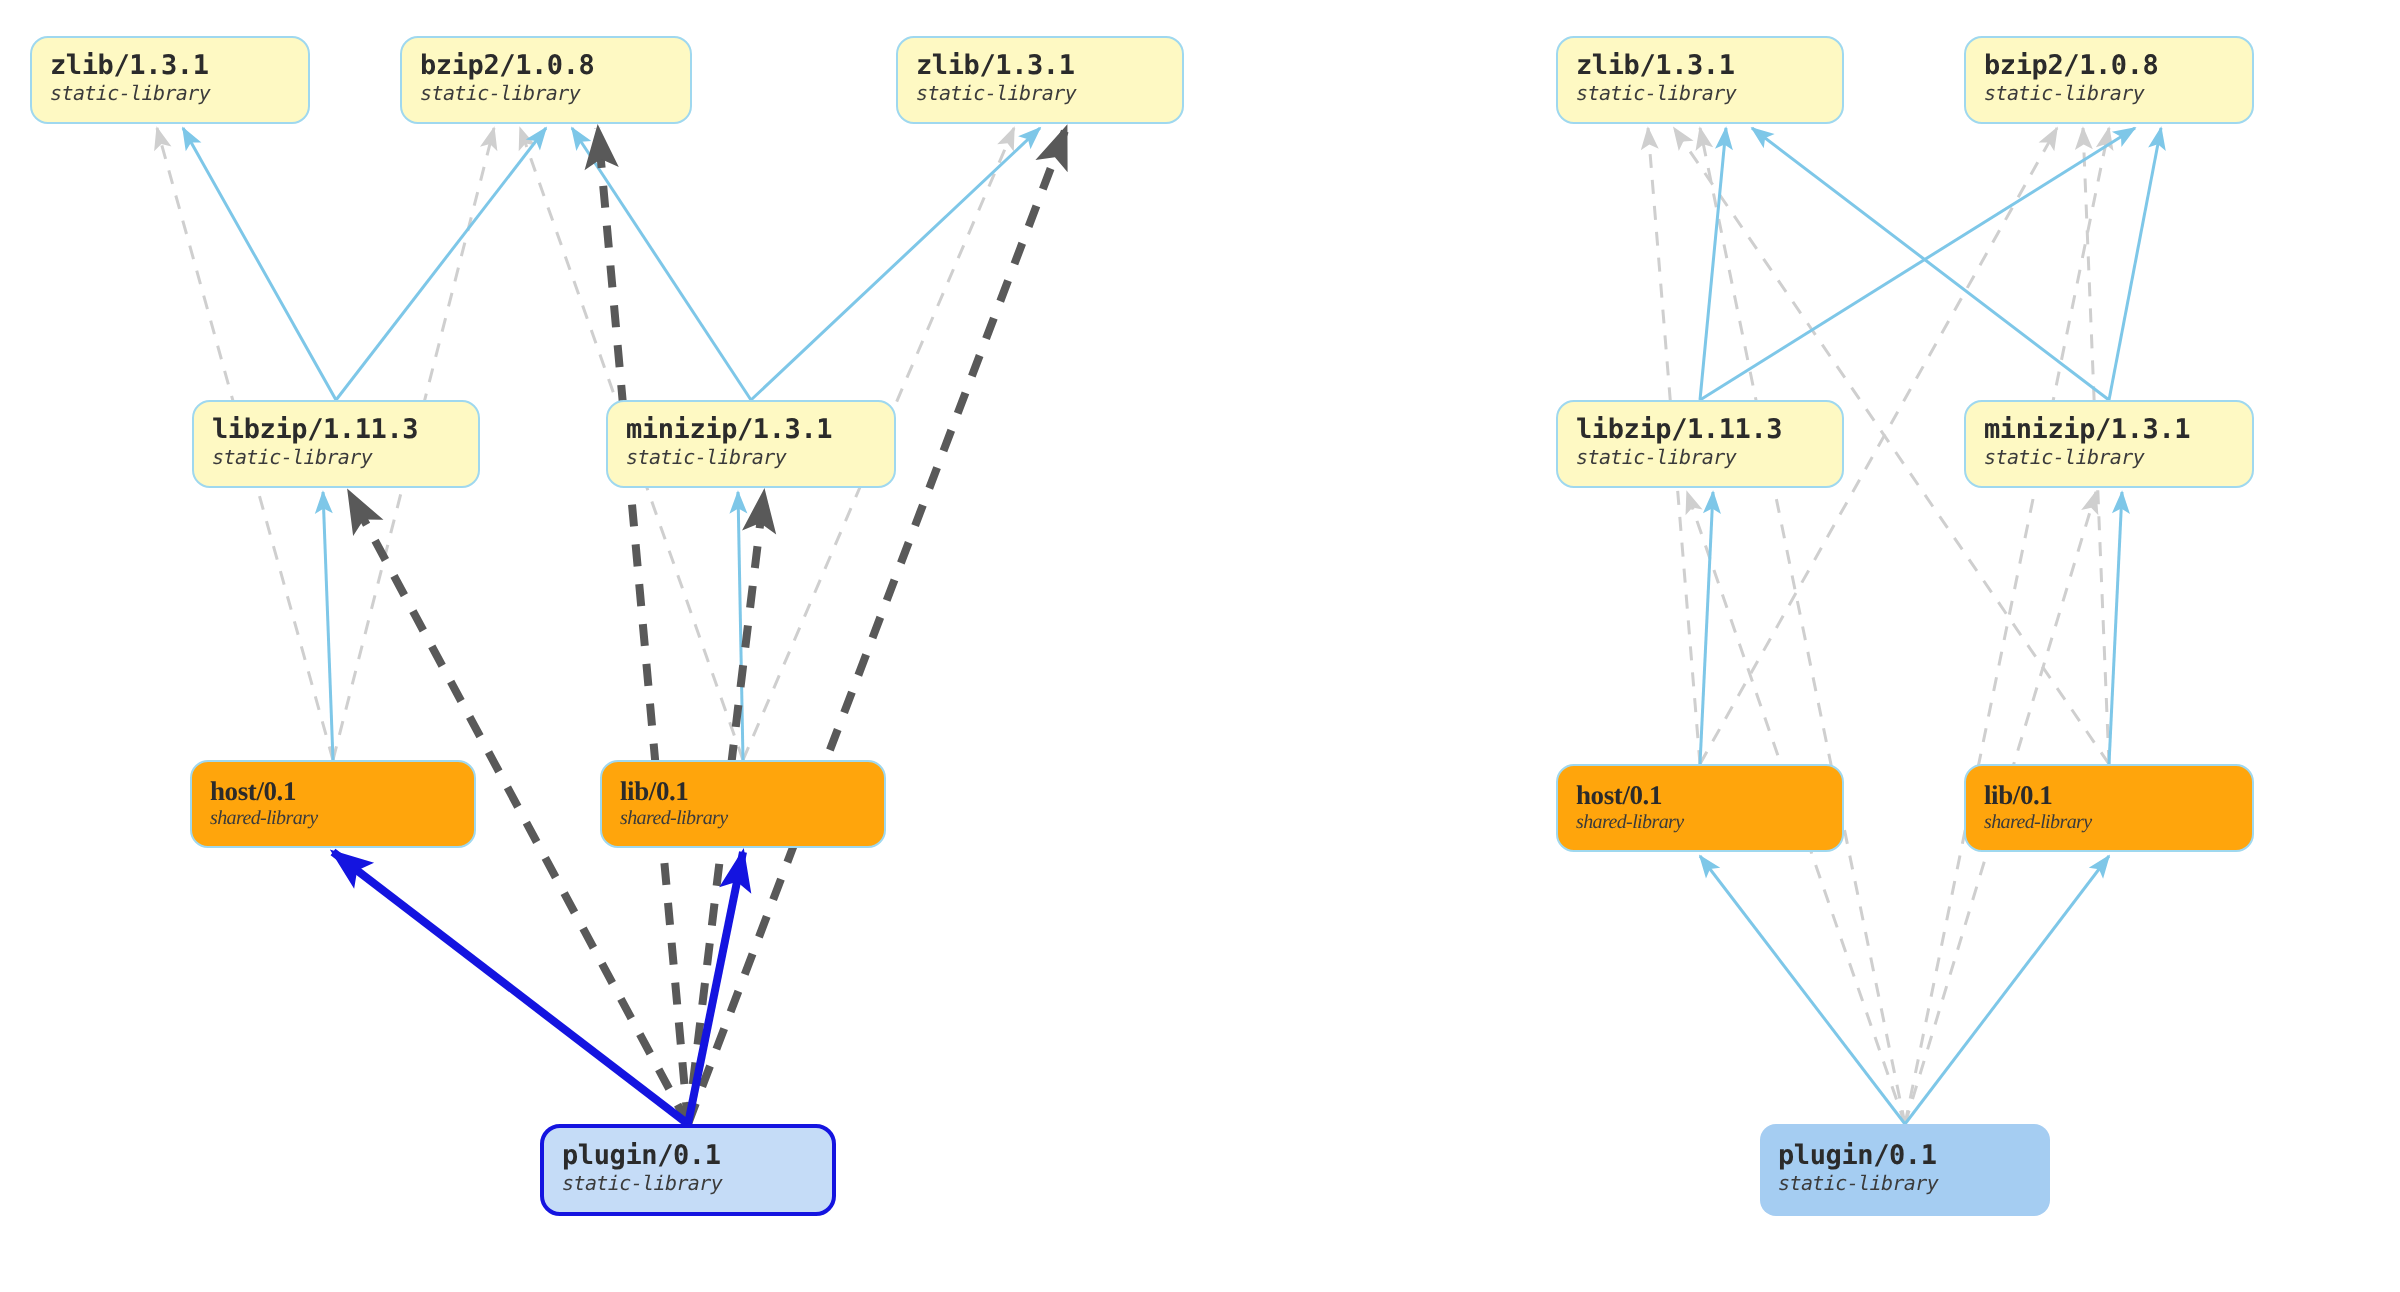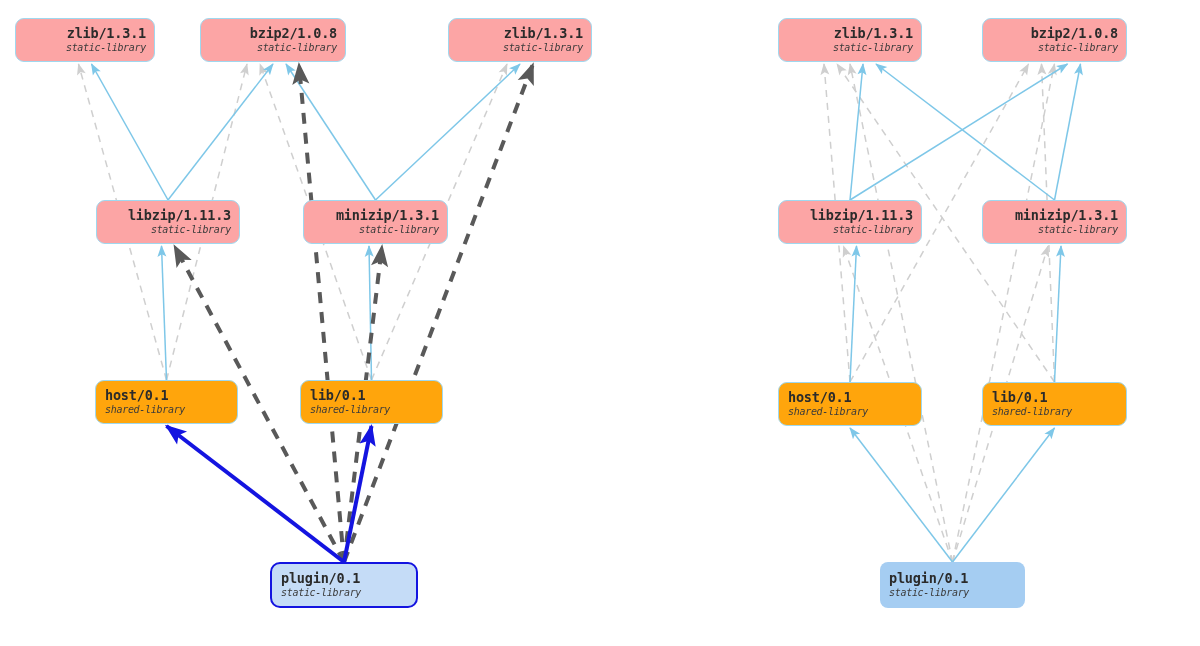--- a/index.html
+++ b/index.html
@@ -44,27 +44,27 @@
     letter-spacing: -0.2px;
   }
   .node .tp {
     font-style: italic;
     font-size: 10px;
     color: #3b3b3b;
     letter-spacing: -0.3px;
   }
   
   .n-static {
-    background: #fca5a5;
+    background: #fef9c3;
     border: 1.3px solid #9fd8ef;
-    text-align: right;
   }
   .n-shared {
     background: #ffa50c;
     border: 1.3px solid #9fd8ef;
+    font-family: Liberation Serif, serif;
   }
   .n-static-hl {
     background: #c5dcf7;
     border: 2.2px solid #1414e0;
     border-radius: 10px;
   }
   .n-static-fill {
     background: #a5cdf2;
     border: none;
     border-radius: 8px;

